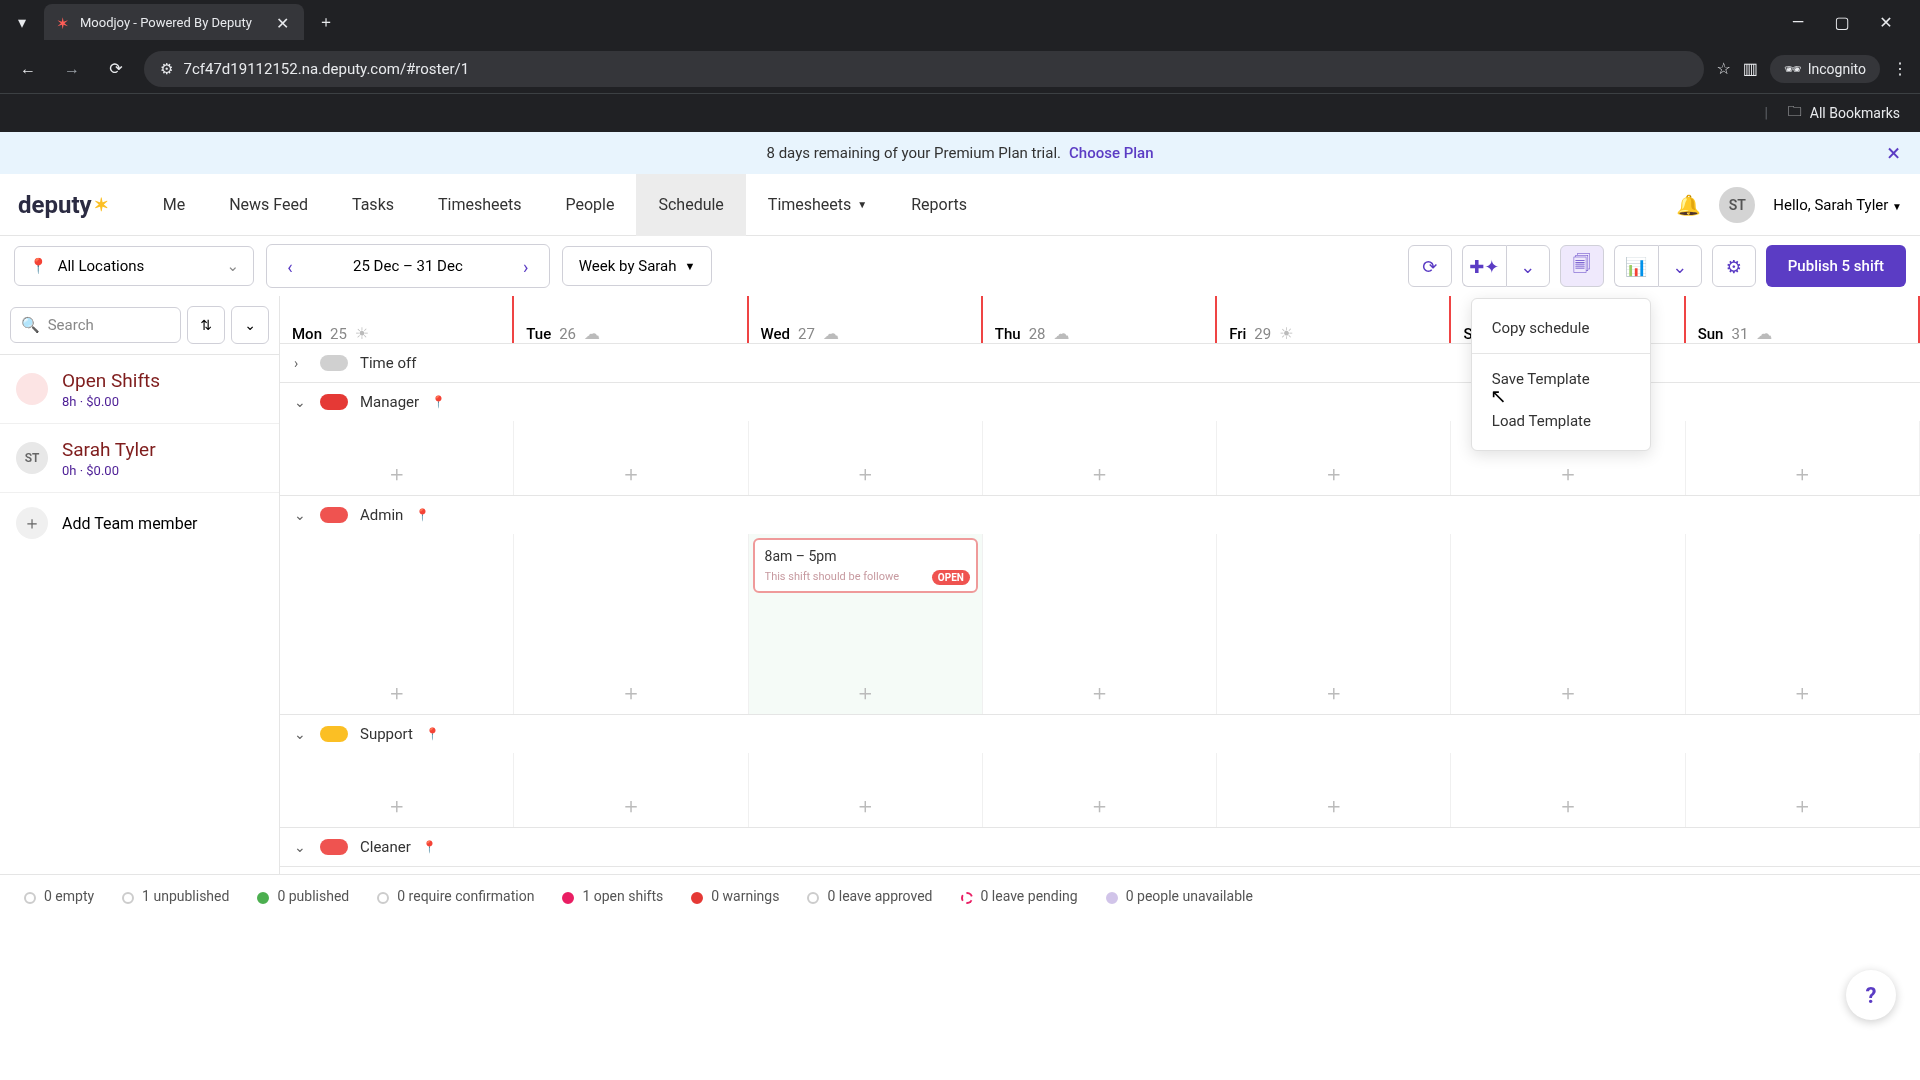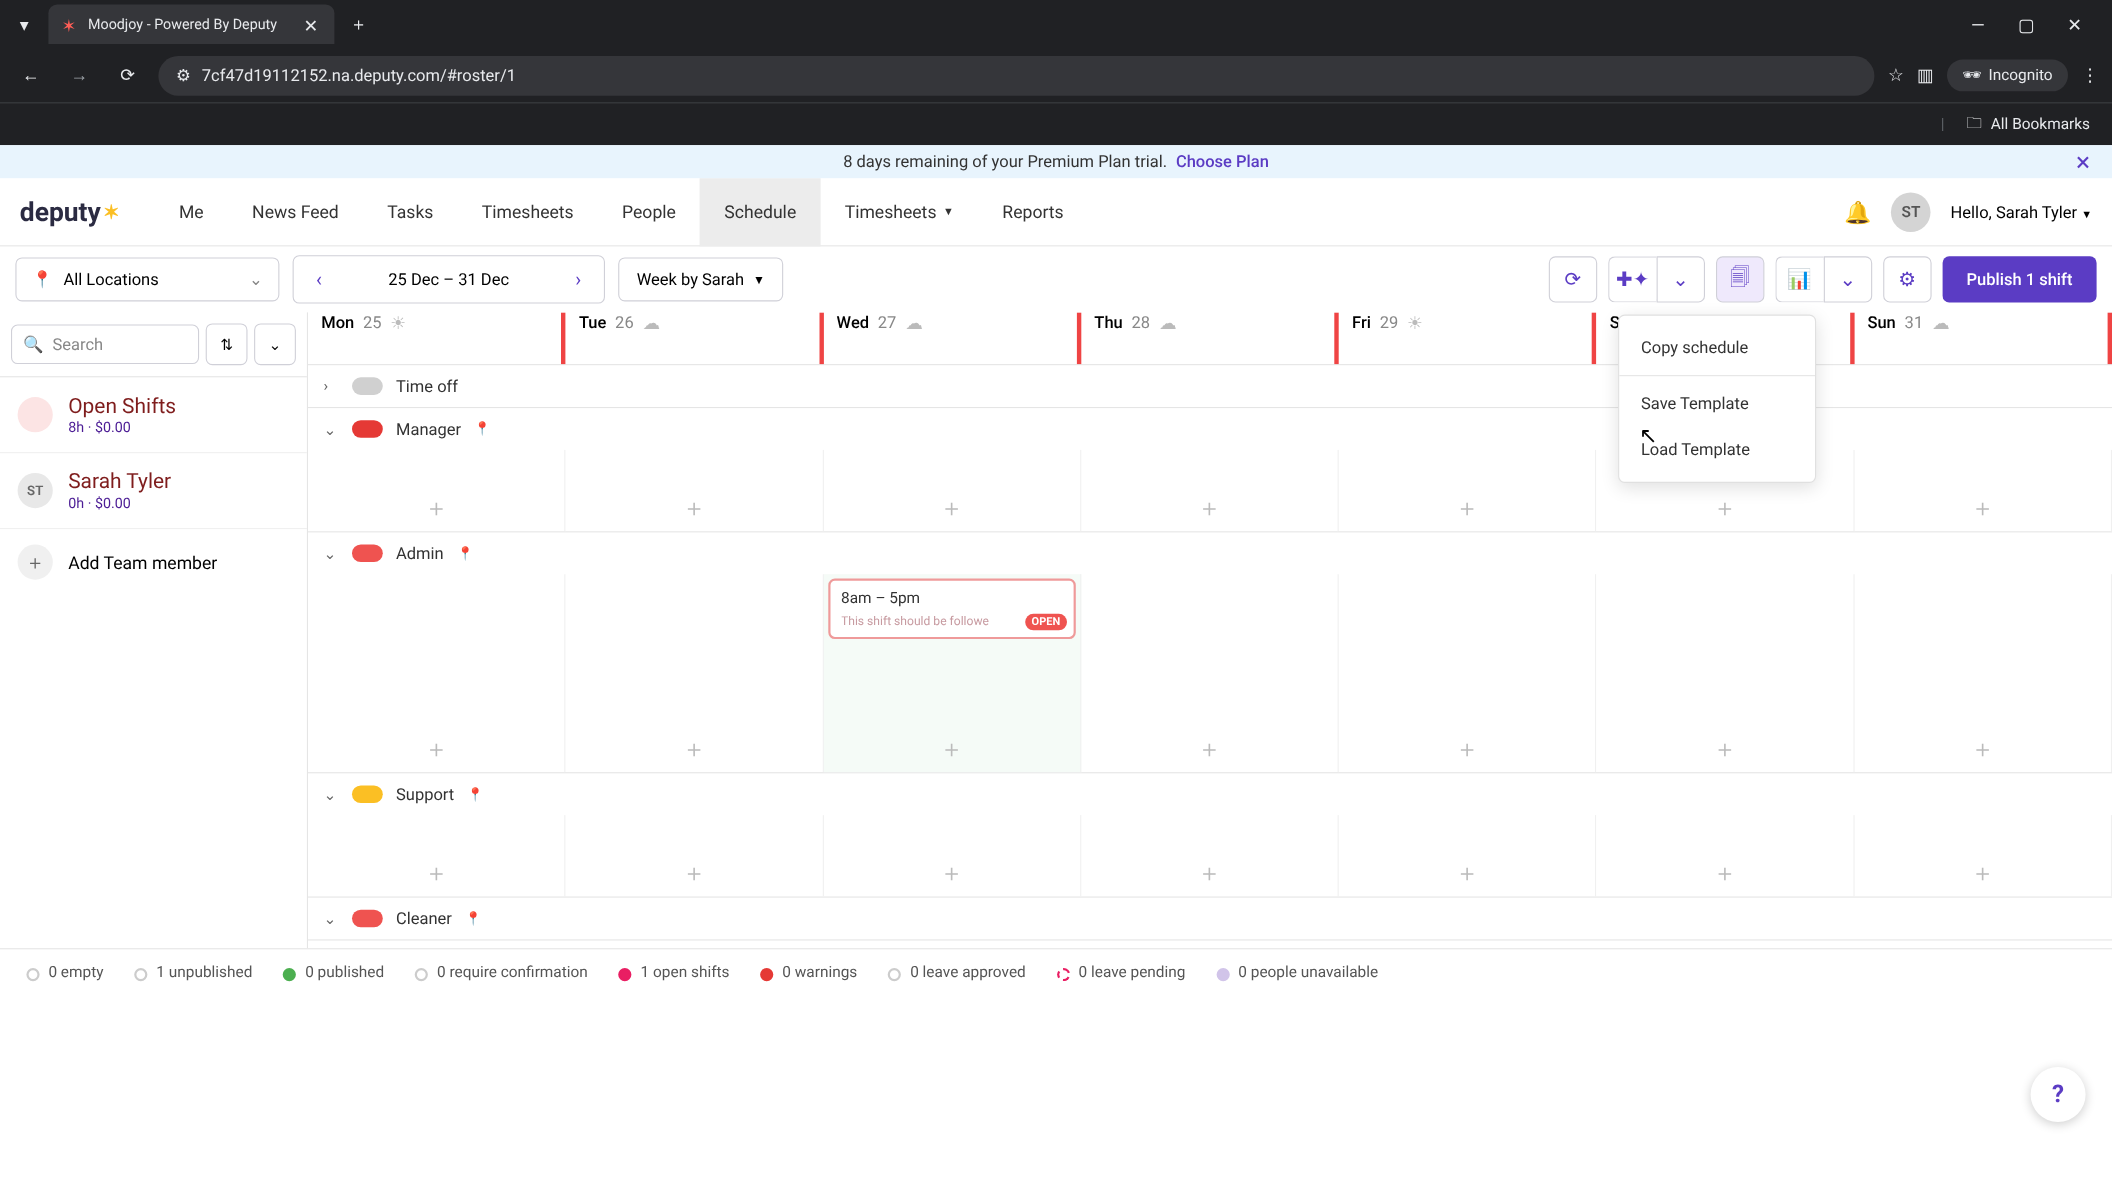--- a/index.html
+++ b/index.html
@@ -15,21 +15,21 @@
 .window-controls{margin-left:auto;display:flex;gap:24px;padding-right:16px}
 .win-btn{width:20px;height:20px;cursor:pointer;display:flex;align-items:center;justify-content:center}
 .addr-bar{height:50px;display:flex;align-items:center;padding:0 12px;gap:12px;border-bottom:1px solid #3c4043}
 .nav-btn{width:32px;height:32px;display:flex;align-items:center;justify-content:center;cursor:pointer;color:#9aa0a6}
 .nav-btn.active{color:#e8eaed}
 .addr-input{flex:1;background:#35363a;border-radius:20px;height:36px;display:flex;align-items:center;padding:0 16px;gap:10px;color:#e8eaed;font-size:15px}
 .addr-icons{display:flex;gap:12px;align-items:center}
 .incognito{display:flex;align-items:center;gap:6px;background:#35363a;border-radius:20px;padding:6px 14px;font-size:14px}
 .bookmarks-bar{height:38px;display:flex;align-items:center;justify-content:flex-end;padding:0 20px;font-size:14px;color:#e8eaed}
 .bk-item{display:flex;align-items:center;gap:8px;cursor:pointer}
-.banner{background:#e8f4fd;height:30px;display:flex;align-items:center;justify-content:center;gap:8px;font-size:15px;color:#333;position:relative}
+.banner{background:#e8f4fd;height:42px;display:flex;align-items:center;justify-content:center;gap:8px;font-size:15px;color:#333;position:relative}
 .banner a{color:#5b3cc4;font-weight:500;cursor:pointer}
 .banner-close{position:absolute;right:20px;color:#5b3cc4;font-size:24px;cursor:pointer}
 .topnav{height:62px;display:flex;align-items:center;padding:0 18px;border-bottom:1px solid #e5e5e5}
 .logo{font-size:24px;font-weight:700;color:#2b2b42;display:flex;align-items:center;gap:2px;margin-right:32px}
 .logo-star{color:#fbbf24;font-size:18px}
 .nav-items{display:flex;gap:0}
 .nav-item{padding:0 22px;height:62px;display:flex;align-items:center;font-size:16px;color:#333;cursor:pointer}
 .nav-item.active{background:#ececec}
 .nav-item .caret{margin-left:6px;font-size:10px}
 .topnav-right{margin-left:auto;display:flex;align-items:center;gap:18px}
@@ -62,21 +62,21 @@
 .side-row{display:flex;align-items:center;gap:14px;padding:14px 16px;border-bottom:1px solid #f0f0f0}
 .side-avatar{width:32px;height:32px;border-radius:50%;background:#e8e8e8;display:flex;align-items:center;justify-content:center;font-size:12px;font-weight:600;color:#666}
 .side-avatar.blank{background:#fce4e4}
 .side-info{display:flex;flex-direction:column;gap:2px}
 .side-name{font-size:19px;color:#7f1d1d}
 .side-meta{font-size:13px;color:#4c1d95}
 .add-member{display:flex;align-items:center;gap:14px;padding:14px 16px;cursor:pointer}
 .add-plus{width:32px;height:32px;border-radius:50%;background:#f0f0f0;display:flex;align-items:center;justify-content:center;font-size:18px;color:#666}
 .grid{flex:1;display:flex;flex-direction:column;overflow:hidden}
 .day-header{display:flex;height:48px;border-bottom:1px solid #e5e5e5}
-.day-col{flex:1;display:flex;align-items:flex-start;justify-content:flex-start;gap:8px;padding:0 12px;font-size:15px;border-right:4px solid #ef4444}
+.day-col{flex:1;display:flex;align-items:flex-end;justify-content:flex-start;gap:8px;padding:0 12px;font-size:15px;border-right:2px solid #ef4444}
 .day-name{font-weight:500}
 .day-num{color:#888}
 .weather{color:#bbb;font-size:16px}
 .area-row{border-bottom:1px solid #e5e5e5}
 .area-head{display:flex;align-items:center;gap:12px;padding:10px 14px;cursor:pointer}
 .chev{font-size:14px;color:#666;width:14px}
 .area-pill{width:28px;height:16px;border-radius:10px}
 .pill-grey{background:#d0d0d0}
 .pill-red{background:#e53935}
 .pill-red2{background:#ef5350}
@@ -206,21 +206,21 @@
         <div class="dropdown-sep"></div>
         <div class="dropdown-item">Save Template</div>
         <div class="dropdown-item">Load Template</div>
       </div>
     </div>
     <div class="tb-btn-group">
       <div class="tb-btn">📊</div>
       <div class="tb-btn">⌄</div>
     </div>
     <div class="tb-btn">⚙</div>
-    <button class="publish">Publish 1 shift</button>
+    <button class="publish">Publish 5 shift</button>
   </div>
 </div>
 
 <div class="main">
   <div class="sidebar">
     <div class="side-search">
       <div class="search-box">
         <span>🔍</span>
         <span>Search</span>
       </div>

